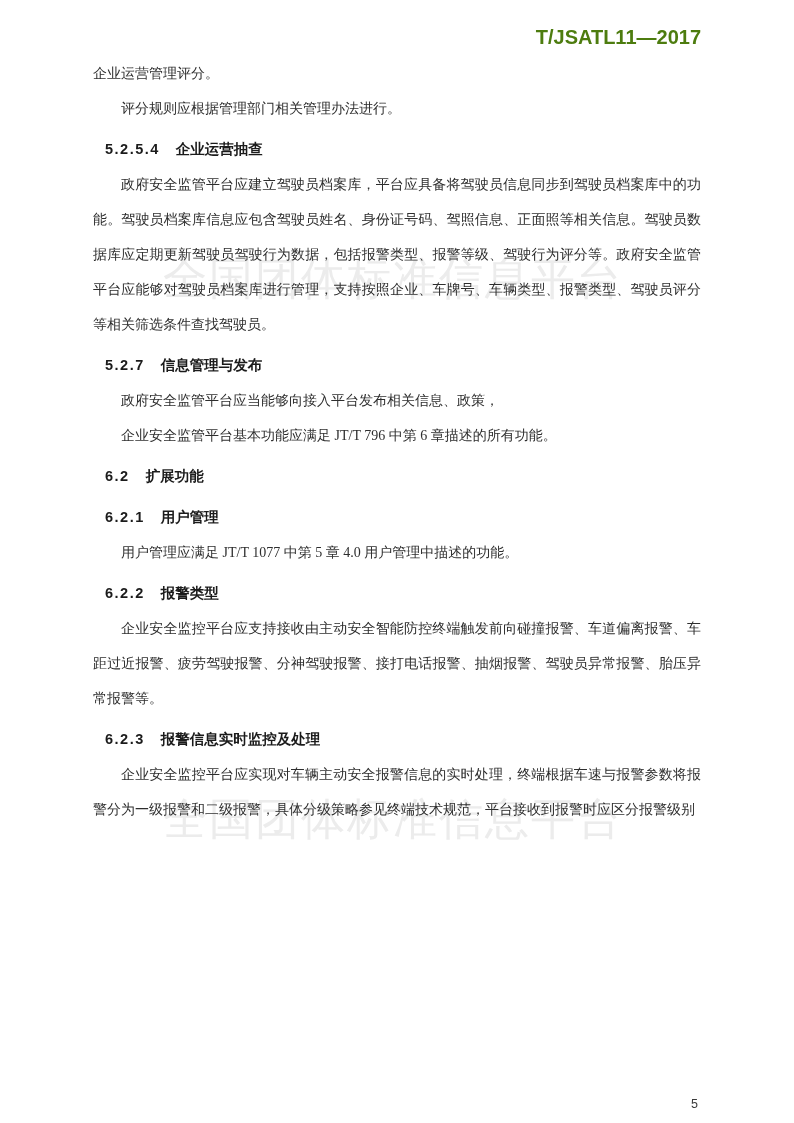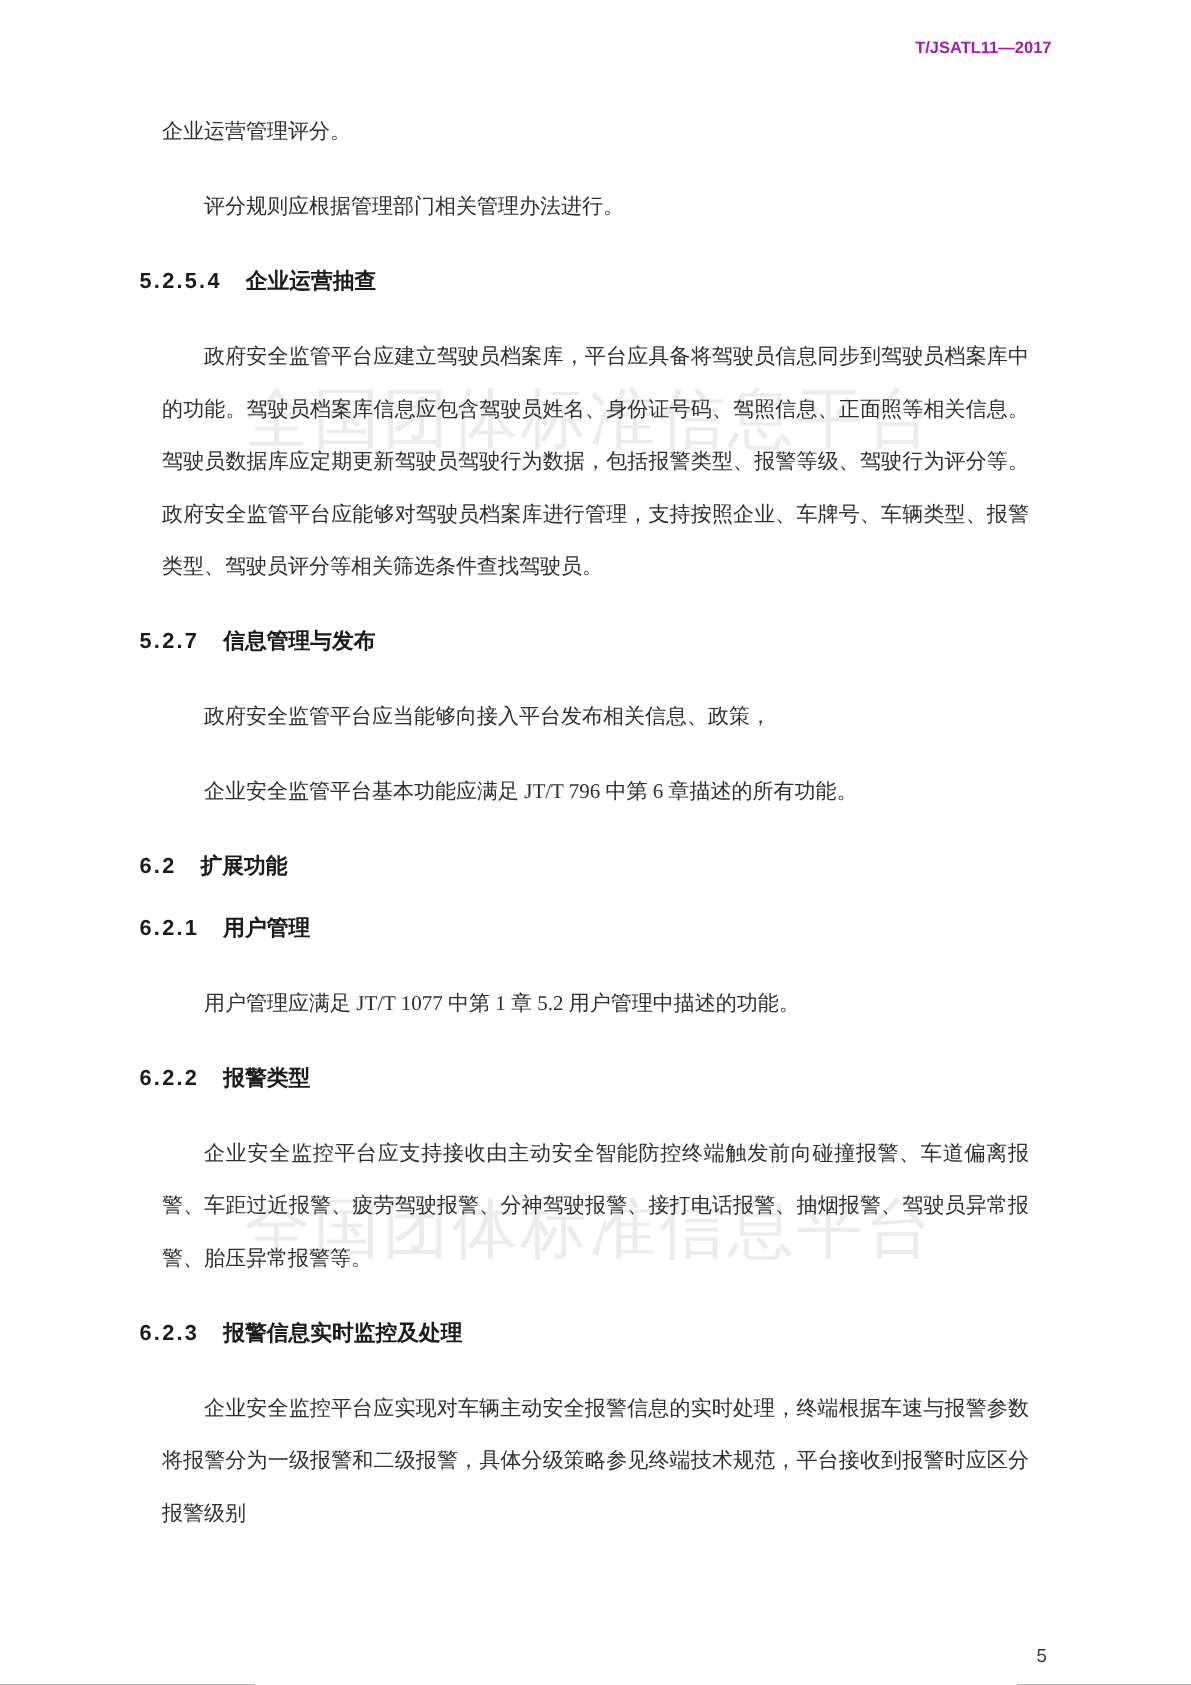--- a/index.html
+++ b/index.html
@@ -25,41 +25,41 @@
     pointer-events:none;
     user-select:none;
   }
   .wm-1 { top:250px; }
   .wm-2 { top:790px; }
   .doc-header {
     position:absolute;
     top:26px; right:93px;
     font-family:"Liberation Sans","DejaVu Sans",sans-serif;
     font-weight:bold;
-    font-size:11px;
-    color:#a21caf;
+    font-size:20px;
+    color:#4d7c0f;
     z-index:2;
   }
   .content {
     position:absolute;
     left:93px; top:56px;
     width:608px;
     z-index:1;
   }
   .para {
-    margin:15px;
+    margin:0;
     font-size:14px;
     line-height:35px;
     text-align:justify;
     text-indent:2em;
     color:#2e2e2e;
   }
   .para.no-indent { text-indent:0; }
   .sec-heading {
-    margin:6px 0 0 0;
+    margin:6px 0 0 12px;
     font-family:"Liberation Sans","DejaVu Sans",sans-serif;
     font-weight:bold;
     font-size:14.5px;
     line-height:35px;
     color:#1b1b1b;
     text-align:left;
   }
   .sec-heading .num { letter-spacing:1.5px; margin-right:16px; }
   .page-footer {
     position:absolute;
@@ -99,21 +99,21 @@
 
     <p class="para">企业安全监管平台基本功能应满足 JT/T 796 中第 6 章描述的所有功能。</p>
 
     <div class="sec-heading">
       <span class="num">6.2</span><span>扩展功能</span>
     </div>
 
     <div class="sec-heading">
       <span class="num">6.2.1</span><span>用户管理</span>
     </div>
-    <p class="para">用户管理应满足 JT/T 1077 中第 1 章 5.2 用户管理中描述的功能。</p>
+    <p class="para">用户管理应满足 JT/T 1077 中第 5 章 4.0 用户管理中描述的功能。</p>
 
     <div class="sec-heading">
       <span class="num">6.2.2</span><span>报警类型</span>
     </div>
     <p class="para">企业安全监控平台应支持接收由主动安全智能防控终端触发前向碰撞报警、车道偏离报警、车距过近报警、疲劳驾驶报警、分神驾驶报警、接打电话报警、抽烟报警、驾驶员异常报警、胎压异常报警等。</p>
 
     <div class="sec-heading">
       <span class="num">6.2.3</span><span>报警信息实时监控及处理</span>
     </div>
     <p class="para">企业安全监控平台应实现对车辆主动安全报警信息的实时处理，终端根据车速与报警参数将报警分为一级报警和二级报警，具体分级策略参见终端技术规范，平台接收到报警时应区分报警级别</p>

